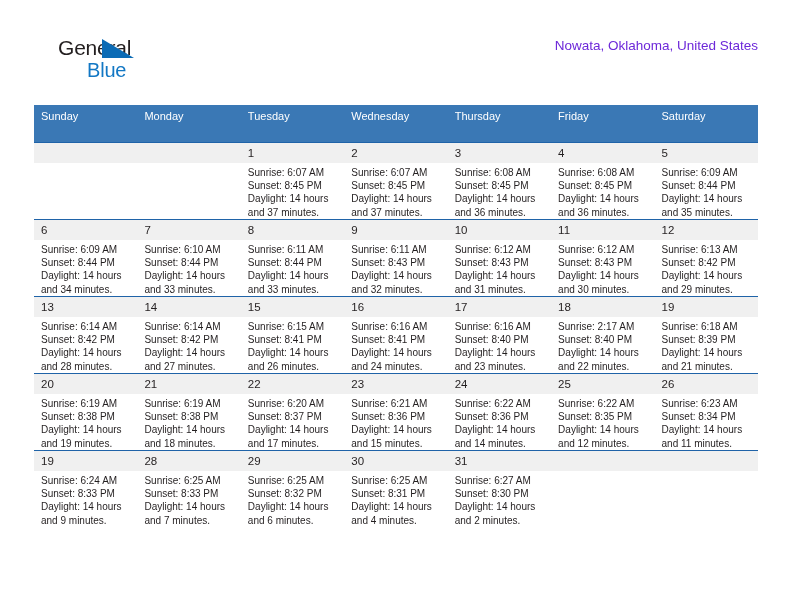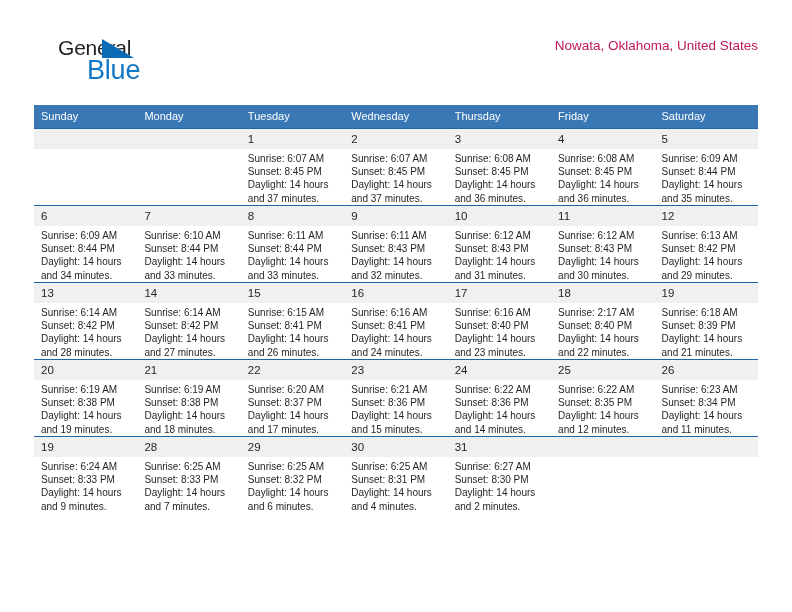--- a/index.html
+++ b/index.html
@@ -52,62 +52,62 @@
     top: 3px;
     width: 0;
     height: 0;
     border-left: 32px solid #0b6bb5;
     border-top: 19px solid transparent;
   }
   .brand-blue {
     position: absolute;
     left: 53px;
     top: 22px;
-    font-size: 27px;
+    font-size: 20px;
     letter-spacing: -0.2px;
     color: #1277c4;
     line-height: 24px;
   }
 
   .title-block {
     position: absolute;
     right: 0;
     top: 0;
     text-align: right;
   }
   .cal-title {
     font-size: 27px;
     color: #231f20;
     line-height: 34px;
     white-space: nowrap;
   }
   .cal-location {
     margin-top: 7px;
     font-size: 13.5px;
-    color: #be185d;
+    color: #6d28d9;
     line-height: 17px;
     white-space: nowrap;
   }
 
   
   .calendar {
     position: absolute;
     left: 34px;
     top: 105px;
     width: 724px;
     border-collapse: collapse;
     table-layout: fixed;
   }
   .calendar th {
     background: #3a78b5;
     color: #ffffff;
     font-size: 11px;
     font-weight: normal;
     text-align: left;
-    padding: 5px 0 5px 7px;
+    padding: 5px 0 19px 7px;
     height: 11px;
     line-height: 13px;
   }
   .calendar td {
     vertical-align: top;
     padding: 0;
     border-top: 1.6px solid #1f63a8;
     background: #ffffff;
     height: 76px;
   }

